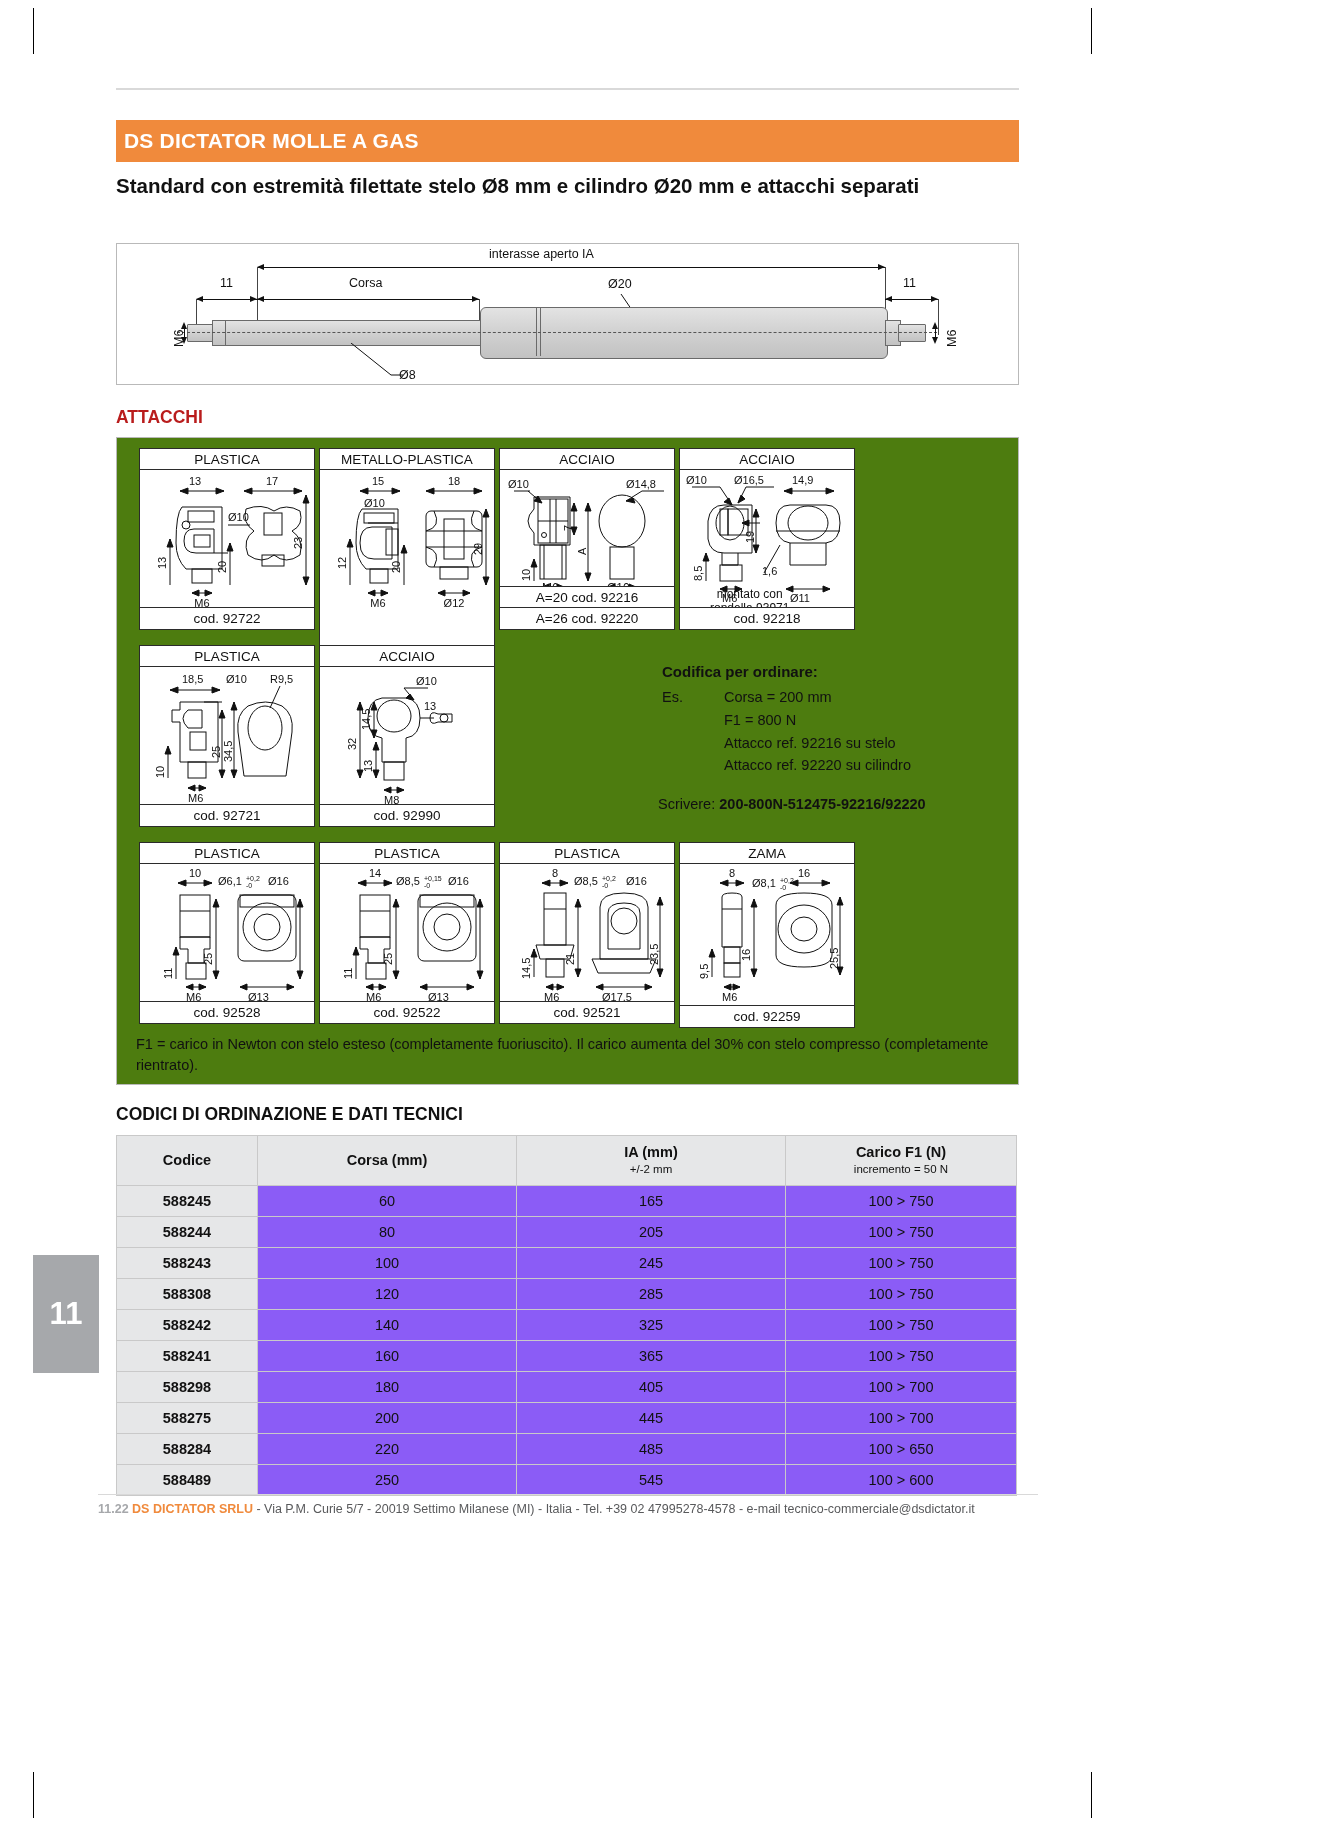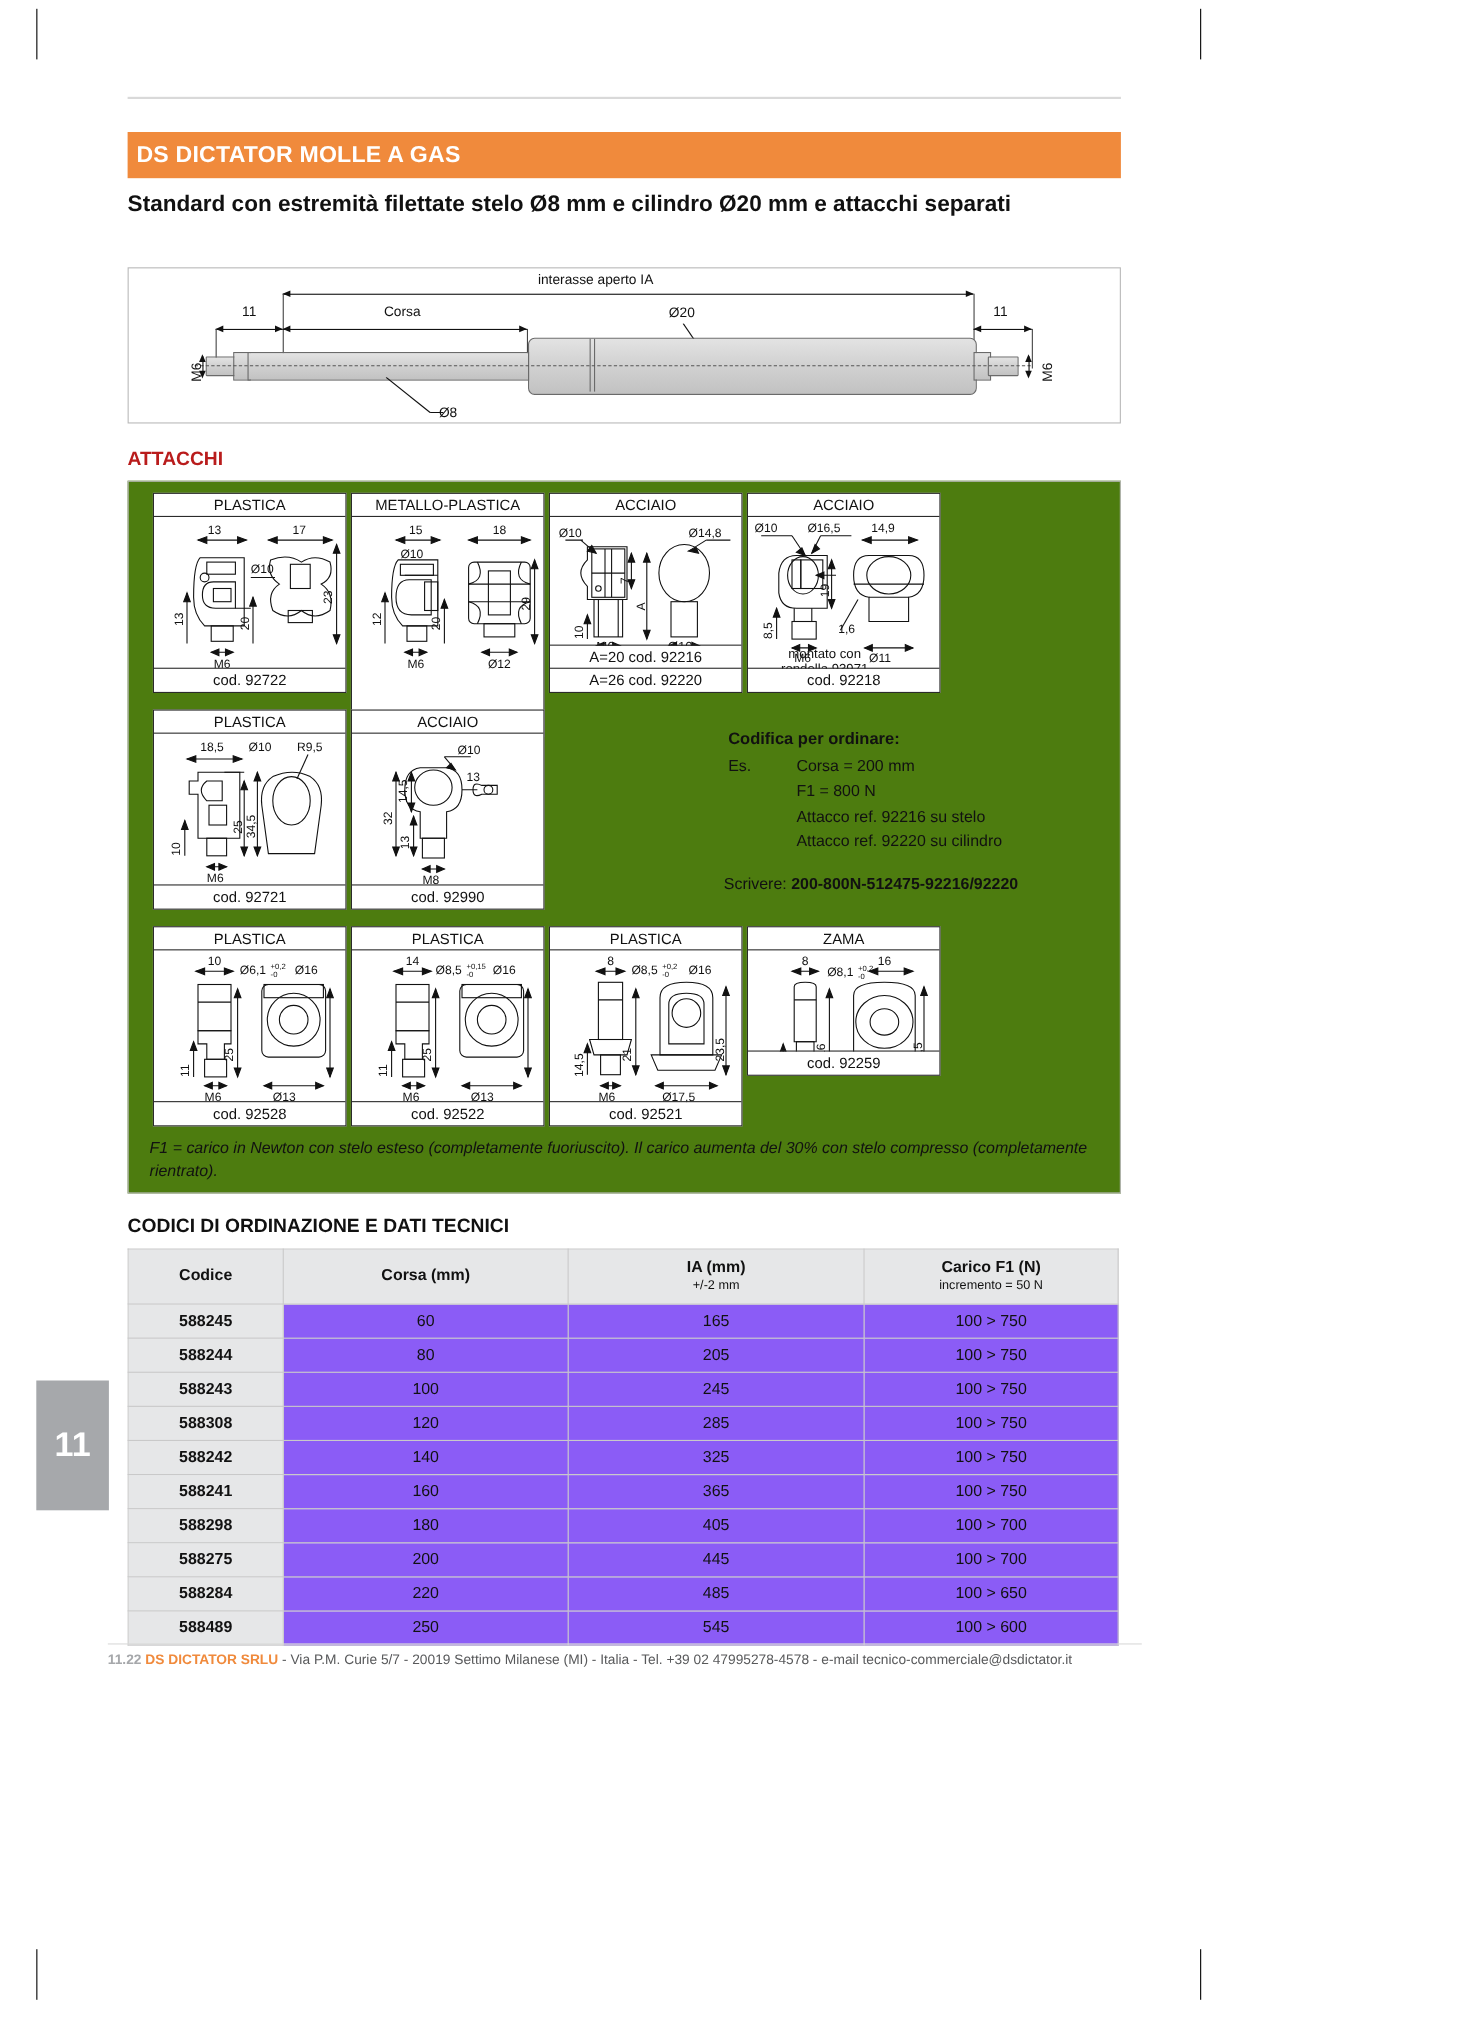--- a/index.html
+++ b/index.html
@@ -673,21 +673,21 @@
           <text x="74" y="102" font-size="11" font-family="Liberation Sans" fill="#111" transform="rotate(-90 74 102)">21</text>
           <text x="30" y="116" font-size="11" font-family="Liberation Sans" fill="#111" transform="rotate(-90 30 116)">14,5</text>
           <text x="158" y="102" font-size="11" font-family="Liberation Sans" fill="#111" transform="rotate(-90 158 102)">23,5</text>
           <text x="44" y="138" font-size="11" font-family="Liberation Sans" fill="#111">M6</text>
           <text x="102" y="138" font-size="11" font-family="Liberation Sans" fill="#111">Ø17,5</text>
         </svg>
       </div>
       <div class="cell-foot">cod. 92521</div>
     </div>
 
-    <div class="cell" style="left:562px;top:404px;width:176px;height:136px;">
+    <div class="cell" style="left:562px;top:404px;width:176px;height:186px;">
       <div class="cell-title">ZAMA</div>
       <div class="cell-body">
         <svg width="176" height="141">
           <g stroke="#111" fill="none" stroke-width="1">
             <path d="M42 34 Q42 30 52 30 Q62 30 62 34 L62 84 L42 84 Z"></path>
             <rect x="44" y="84" width="16" height="16"></rect>
             <rect x="44" y="100" width="16" height="14"></rect>
             <line x1="42" y1="46" x2="62" y2="46"></line>
 
             <path d="M96 42 Q96 30 124 30 Q152 30 152 42 L152 92 Q152 104 124 104 Q96 104 96 92 Z"></path>
@@ -720,21 +720,21 @@
           <text x="124" y="14" font-size="11" font-family="Liberation Sans" fill="#111" text-anchor="middle">16</text>
           <text x="70" y="98" font-size="11" font-family="Liberation Sans" fill="#111" transform="rotate(-90 70 98)">16</text>
           <text x="28" y="116" font-size="11" font-family="Liberation Sans" fill="#111" transform="rotate(-90 28 116)">9,5</text>
           <text x="158" y="106" font-size="11" font-family="Liberation Sans" fill="#111" transform="rotate(-90 158 106)">25,5</text>
           <text x="42" y="138" font-size="11" font-family="Liberation Sans" fill="#111">M6</text>
         </svg>
       </div>
       <div class="cell-foot">cod. 92259</div>
     </div>
 
-    <div style="position:absolute;left:19px;top:596px;width:858px;font-size:14.5px;line-height:1.45;color:#111;font-style:italic;">F1 = carico in Newton con stelo esteso (completamente fuoriuscito). Il carico aumenta del 30% con stelo compresso (completamente rientrato).</div>
+    <div style="position:absolute;left:19px;top:596px;width:858px;font-size:14.5px;line-height:1.45;color:#111;">F1 = carico in Newton con stelo esteso (completamente fuoriuscito). Il carico aumenta del 30% con stelo compresso (completamente rientrato).</div>
   </div>
 
   <div class="h2b" style="left:116px;top:1104px;">CODICI DI ORDINAZIONE E DATI TECNICI</div>
 
   <table class="data">
     <thead>
       <tr>
         <th class="colw1">
           <span>Codice</span>
         </th>

